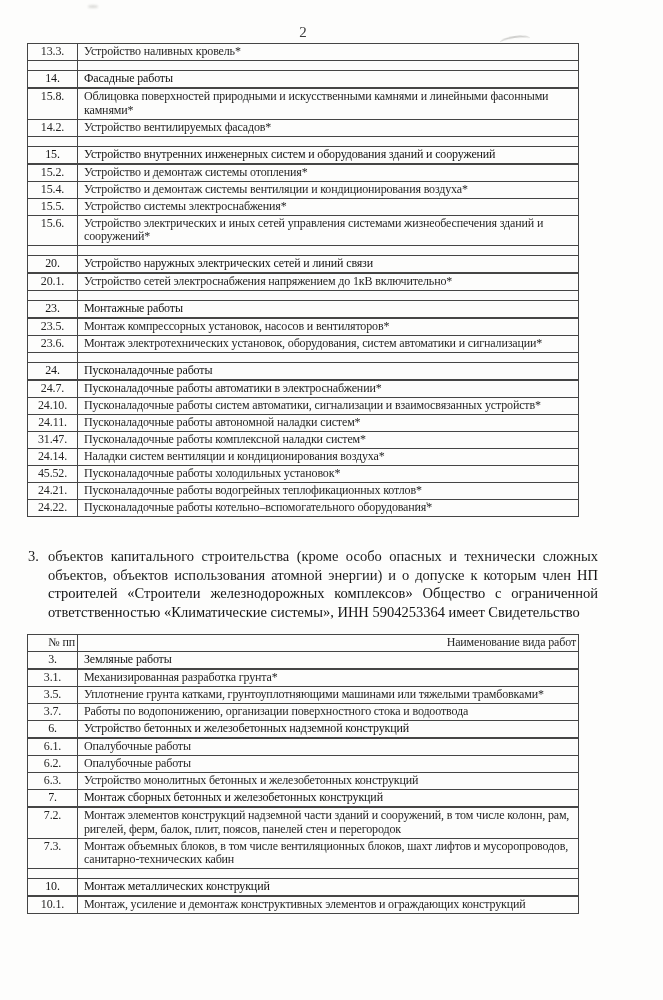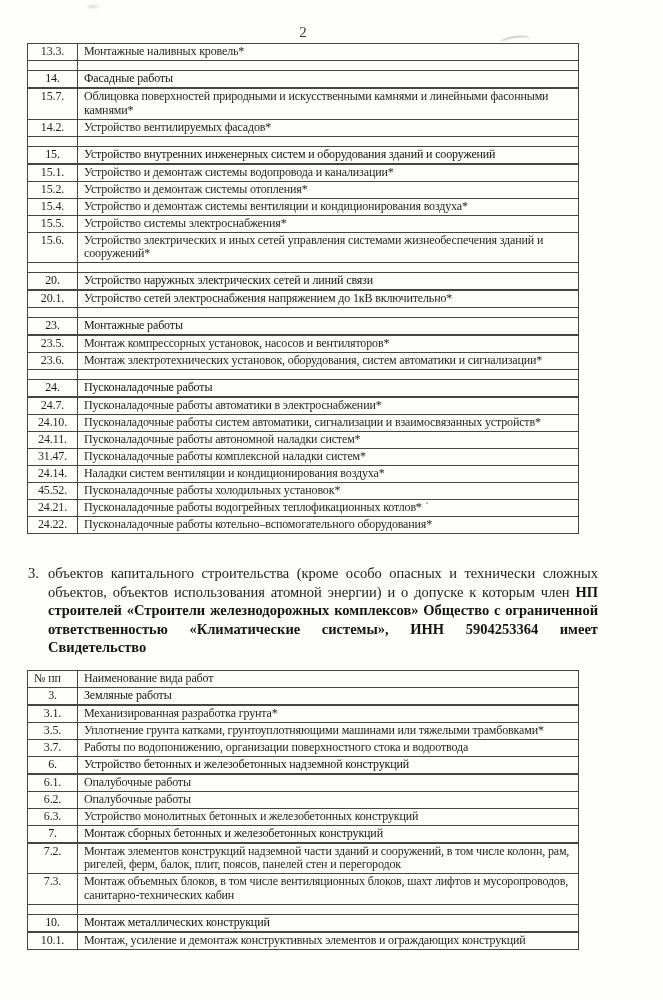--- a/index.html
+++ b/index.html
@@ -29,40 +29,40 @@
     border: 1px solid #454545;
     font-size: 12px;
     line-height: 13.5px;
     letter-spacing: -0.15px;
     padding: 1px 2px 1.5px 6px;
     vertical-align: top;
     color: #262626;
     font-weight: normal;
   }
   table.works td.num { text-align: center; padding-left: 2px; }
-  table.works thead th { text-align: left; }
+  table.works thead th { text-align: right; }
   tr.section td {
     font-weight: normal;
     color: #141414;
     border-bottom-width: 2px;
   }
   tr.spacer td { height: 9px; padding: 0; }
   .clause {
     position: relative;
     margin: 30px 0 0 28px;
     width: 570px;
     padding-left: 20px;
     box-sizing: border-box;
     text-align: justify;
     font-size: 14.5px;
     line-height: 18.5px;
     color: #1c1c1c;
   }
   .clause .marker { position: absolute; left: 0; top: 0; }
-  .clause .bold-part { font-weight: bold; color: #141414; }
+  .clause .bold-part { font-weight: normal; color: #141414; }
   .t2 { margin-top: 13px; }
   
   .artifact { position: absolute; pointer-events: none; }
   .smudge-tr {
     left: 500px; top: 36px; width: 30px; height: 7px;
     border-top: 2px solid #9a9a96; border-radius: 50%;
     opacity: 0.45; transform: rotate(-8deg); filter: blur(0.6px);
   }
   .smudge-tl {
     left: 88px; top: 5px; width: 10px; height: 3px;
@@ -86,49 +86,45 @@
 <div class="page-number">2</div>
 
 <table class="works t1">
   <colgroup>
       <col class="c-num">
       <col>
     </colgroup>
   <tbody id="t1-body">
       <tr>
         <td class="num">13.3.</td>
-        <td class="name">Монтажные наливных кровель*</td>
+        <td class="name">Устройство наливных кровель*</td>
       </tr>
       <tr class="spacer">
         <td class="num"></td>
         <td class="name"></td>
       </tr>
       <tr class="section">
         <td class="num">14.</td>
         <td class="name">Фасадные работы</td>
       </tr>
       <tr>
-        <td class="num">15.7.</td>
+        <td class="num">15.8.</td>
         <td class="name">Облицовка поверхностей природными и искусственными камнями и линейными фасонными камнями*</td>
       </tr>
       <tr>
         <td class="num">14.2.</td>
         <td class="name">Устройство вентилируемых фасадов*</td>
       </tr>
       <tr class="spacer">
         <td class="num"></td>
         <td class="name"></td>
       </tr>
       <tr class="section">
         <td class="num">15.</td>
         <td class="name">Устройство внутренних инженерных систем и оборудования зданий и сооружений</td>
-      </tr>
-      <tr>
-        <td class="num">15.1.</td>
-        <td class="name">Устройство и демонтаж системы водопровода и канализации*</td>
       </tr>
       <tr>
         <td class="num">15.2.</td>
         <td class="name">Устройство и демонтаж системы отопления*</td>
       </tr>
       <tr>
         <td class="num">15.4.</td>
         <td class="name">Устройство и демонтаж системы вентиляции и кондиционирования воздуха*</td>
       </tr>
       <tr>

